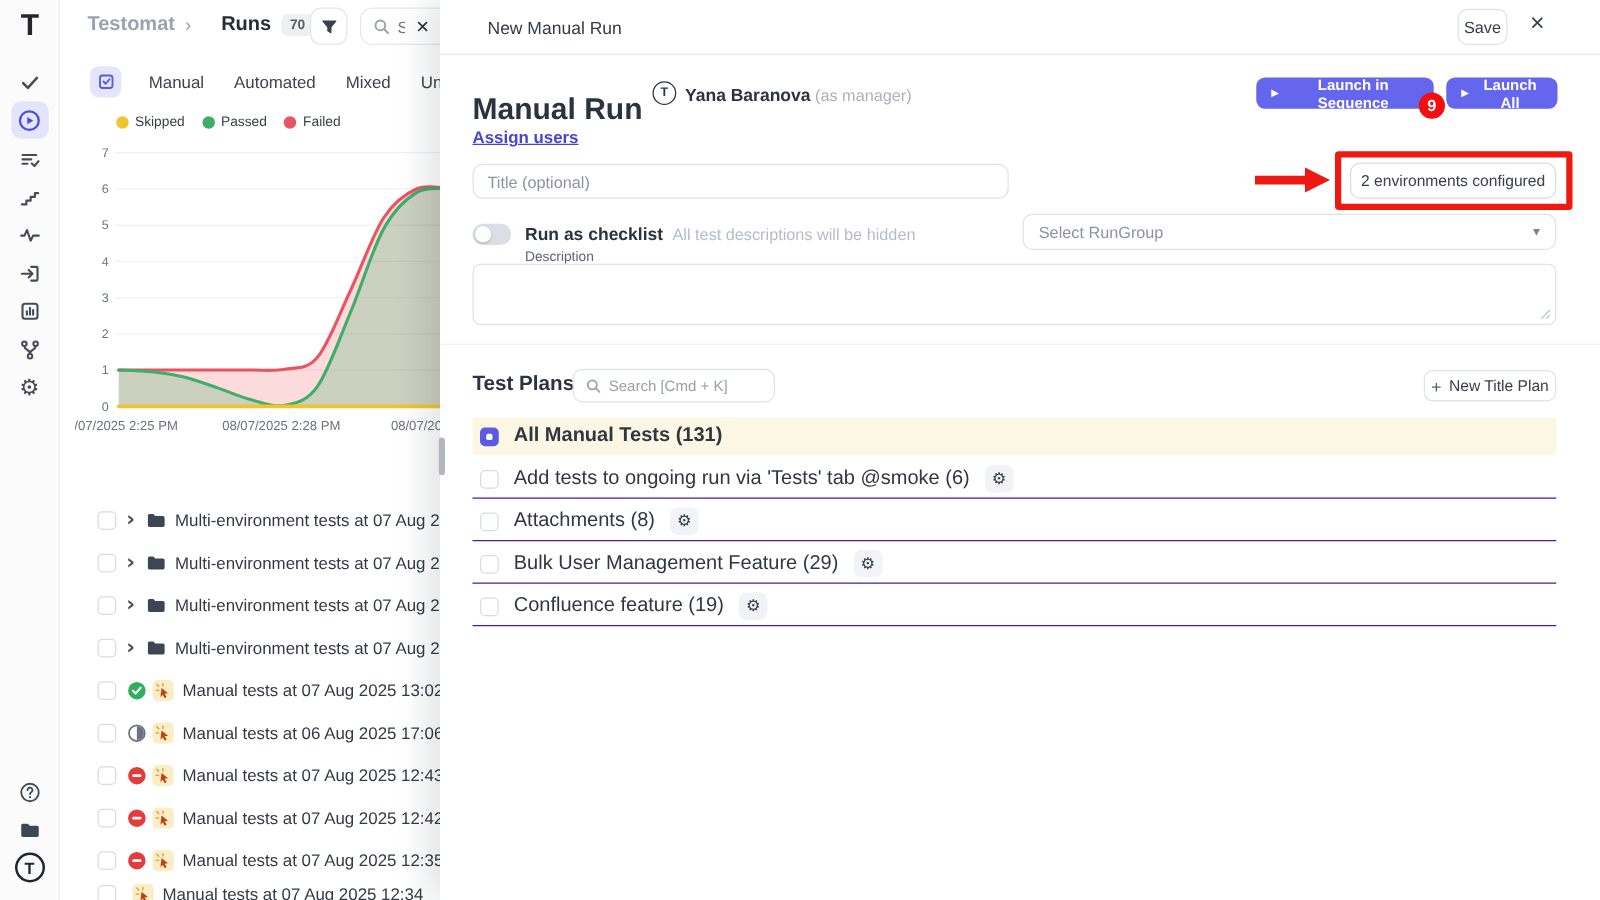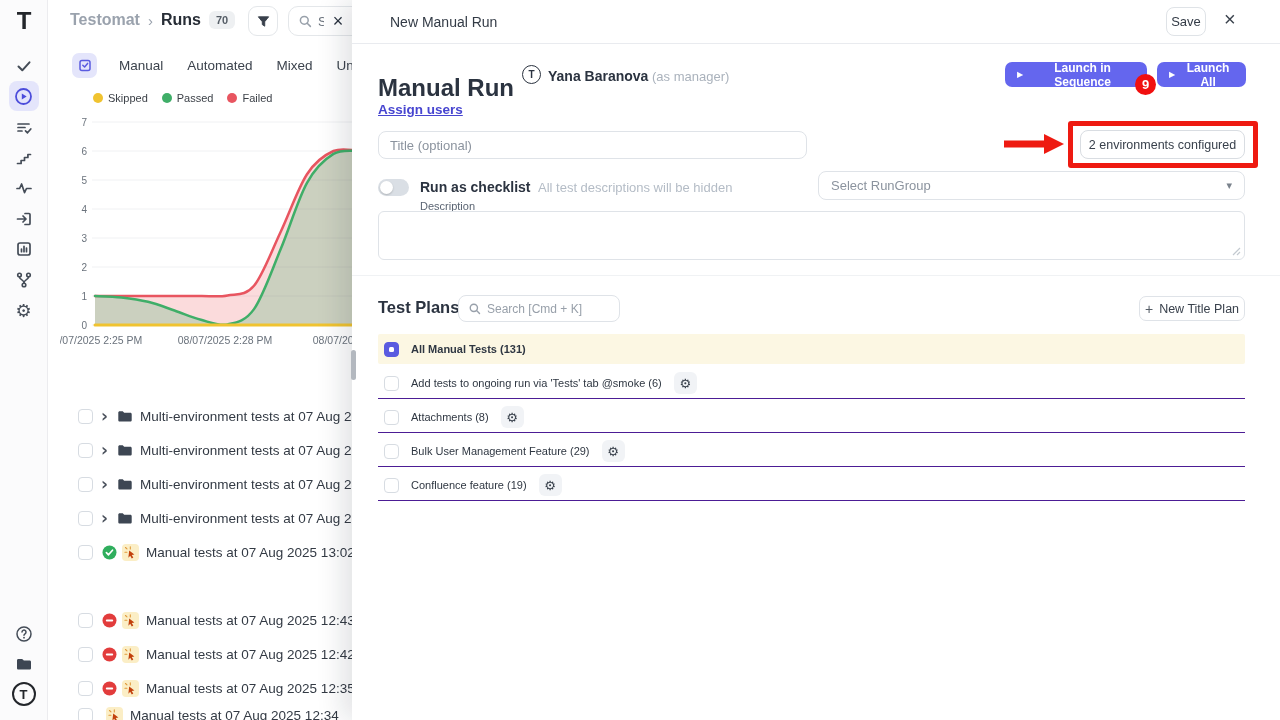--- a/index.html
+++ b/index.html
@@ -16,21 +16,21 @@
   .side-icon { position:absolute; left:50%; transform:translateX(-50%); width:30px; height:30px;
     display:flex; align-items:center; justify-content:center; border-radius:8px; cursor:pointer; color:#444c57; }
   .side-icon.active { background:#e4e5fb; color:#4c4ddb; }
   .side-logo { position:absolute; left:0; top:4px; width:48px; height:34px; display:flex; align-items:center; justify-content:center;
     font-size:24px; font-weight:700; color:#23262b; }
 
   
   .crumbs { left:70px; top:11px; display:flex; align-items:center; gap:8px; font-size:16px; }
   .crumb-root { color:#9aa2ad; font-weight:700; }
   .crumb-sep { color:#9aa2ad; font-size:15px; }
-  .crumb-cur { color:#272d36; font-weight:700; }
+  .crumb-cur { color:#272d36; font-weight:700;margin-left:16px; }
   .count-badge { background:#eef0f2; border-radius:6px; font-size:11px; color:#555d66; padding:3px 7px; font-weight:600; }
   .filter-btn { left:248px; top:6px; width:30px; height:30px; border:1px solid #e4e7ea; border-radius:9px; background:#fff;
     display:flex; align-items:center; justify-content:center; cursor:pointer; }
   .search-wrap { left:288px; top:6px; width:90px; height:30px; border:1px solid #e4e7ea; border-radius:10px; background:#fff;
     display:flex; align-items:center; padding-left:9px; gap:6px; overflow:hidden; }
   .search-wrap input { border:none; outline:none; width:40px; font-size:13px; color:#6a727c; font-family:inherit; background:transparent; }
   .search-clear { left:324px; top:7px; width:28px; height:28px; background:#fff; border-radius:9px; display:flex; align-items:center;
     justify-content:center; font-size:18px; color:#2b3340; cursor:pointer; z-index:3; }
 
   
@@ -114,21 +114,21 @@
     background:#fff; font-size:12.5px; color:#39414c; cursor:pointer; font-family:inherit; display:flex; align-items:center;
     justify-content:center; gap:6px; }
   .plus { font-size:14px; color:#555d66; line-height:1; }
 
   .plans-list { position:absolute; left:26px; top:334px; width:867px; }
   .plan-row { position:relative; height:31px; display:flex; align-items:center; gap:12px; cursor:pointer; border-bottom:1px solid #4c1d95; margin-bottom:3px; }
   .plan-row.hl { background:#fcf7e3; border-bottom:none; border-radius:2px; height:30px; margin-bottom:4px; }
   .plan-row .cbx { margin-left:6px; }
   .cbx.checked { background:#5a5be0; border-color:#5a5be0; position:relative; }
   .cbx.checked::after { content:""; position:absolute; left:4px; top:4px; width:5px; height:5px; background:#fff; border-radius:1.5px; }
-  .plan-label { font-size:11px; color:#2f3742;text-align:right; }
+  .plan-label { font-size:16px; color:#2f3742;text-align:right; }
   .plan-row.hl .plan-label { font-weight:700; }
   .gear-btn { width:23px; height:22px; background:#f1f3f6; border-radius:6px; display:flex; align-items:center; justify-content:center;
     font-size:13px; color:#39414c; cursor:pointer; }
 
   svg { display:block; }
 </style>
 </head>
 <body>
 
 <div class="stage">
@@ -335,20 +335,40 @@
             <g stroke="#e09b3d" stroke-width="1.2" stroke-linecap="round">
               <path d="M1.6 1.6l1.6 1.6"></path>
               <path d="M6.8 1v2.1"></path>
               <path d="M1 6.8h2.1"></path>
             </g>
             <path d="M5.6 4.8l5.6 4.4-2.9.5 1.7 2.8-1.6 1-1.7-2.9-2 2z" fill="#c2410c"></path>
           </svg>
         </span>
         <span class="run-label">Manual tests at 07 Aug 2025 13:02</span>
       </div>
+      <div class="run-row" style="top: 171px;">
+        <div class="cbx"></div>
+        <span class="status-ic">
+          <svg width="15" height="15" viewBox="0 0 15 15">
+            <circle cx="7.5" cy="7.5" r="6.3" fill="#fff" stroke="#6b7280" stroke-width="1.4"></circle>
+            <path d="M7.5 1.9a5.6 5.6 0 0 1 0 11.2z" fill="#6b7280"></path>
+          </svg>
+        </span>
+        <span class="yellow-chip">
+          <svg width="13" height="13" viewBox="0 0 14 14">
+            <g stroke="#e09b3d" stroke-width="1.2" stroke-linecap="round">
+              <path d="M1.6 1.6l1.6 1.6"></path>
+              <path d="M6.8 1v2.1"></path>
+              <path d="M1 6.8h2.1"></path>
+            </g>
+            <path d="M5.6 4.8l5.6 4.4-2.9.5 1.7 2.8-1.6 1-1.7-2.9-2 2z" fill="#c2410c"></path>
+          </svg>
+        </span>
+        <span class="run-label">Manual tests at 06 Aug 2025 17:06</span>
+      </div>
       <div class="run-row" style="top: 205px;">
         <div class="cbx"></div>
         <span class="status-ic">
           <svg width="15" height="15" viewBox="0 0 15 15">
             <circle cx="7.5" cy="7.5" r="7" fill="#e23c3c"></circle>
             <rect x="3.8" y="6.4" width="7.4" height="2.2" rx="1.1" fill="#fff"></rect>
           </svg>
         </span>
         <span class="yellow-chip">
           <svg width="13" height="13" viewBox="0 0 14 14">

